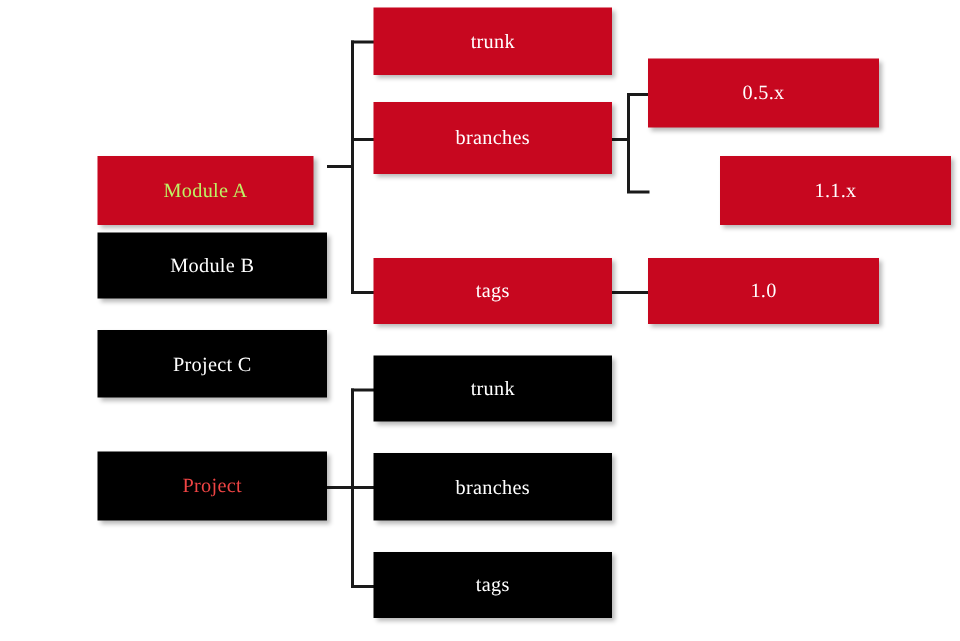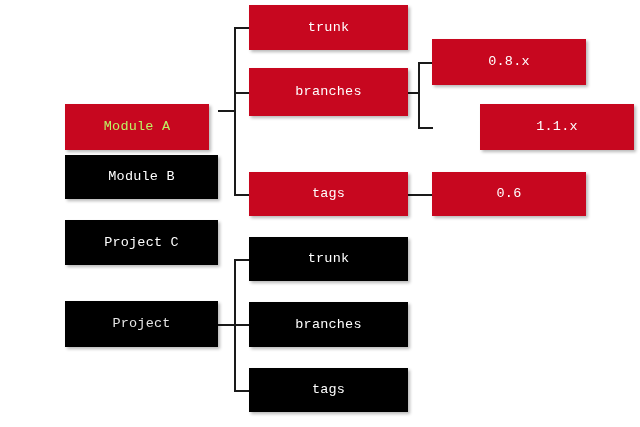--- a/index.html
+++ b/index.html
@@ -18,21 +18,21 @@
     overflow: hidden;
   }
   .node {
     position: absolute;
     box-sizing: border-box;
     display: flex;
     align-items: center;
     justify-content: center;
     color: #ffffff;
     font-size: 13.5px;
-    font-family: Liberation Mono, monospace;
+    font-family: Liberation Serif, serif;
     letter-spacing: 0.2px;
     line-height: 1;
     box-shadow: 2px 2px 3px rgba(0,0,0,0.28);
     z-index: 3;
     user-select: none;
     text-align: right;
   }
   .node.red   { background: #C7071F; }
   .node.black { background: #000000; }
 
@@ -74,21 +74,21 @@
   <div id="node-layer">
       <div class="node red" style="left: 65px; top: 104px; width: 144px; height: 46px; background: rgb(199, 7, 31); color: #bef264;">
         <span class="node-label">Module A</span>
       </div>
       <div class="node black" style="left: 65px; top: 155px; width: 153px; height: 44px; background: rgb(0, 0, 0); color: #ffffff;">
         <span class="node-label">Module B</span>
       </div>
       <div class="node black" style="left: 65px; top: 220px; width: 153px; height: 45px; background: rgb(0, 0, 0); color: rgb(255, 255, 255);">
         <span class="node-label">Project C</span>
       </div>
-      <div class="node black" style="left: 65px; top: 301px; width: 153px; height: 46px; background: rgb(0, 0, 0); color: #e5e5e5;">
+      <div class="node black" style="left: 65px; top: 301px; width: 153px; height: 46px; background: rgb(0, 0, 0); color: #ef4444;">
         <span class="node-label">Project</span>
       </div>
       <div class="node red" style="left: 249px; top: 5px; width: 159px; height: 45px; background: rgb(199, 7, 31); color: rgb(255, 255, 255);">
         <span class="node-label">trunk</span>
       </div>
       <div class="node red" style="left: 249px; top: 68px; width: 159px; height: 48px; background: rgb(199, 7, 31); color: rgb(255, 255, 255);">
         <span class="node-label">branches</span>
       </div>
       <div class="node red" style="left: 249px; top: 172px; width: 159px; height: 44px; background: rgb(199, 7, 31); color: rgb(255, 255, 255);">
         <span class="node-label">tags</span>
@@ -96,22 +96,22 @@
       <div class="node black" style="left: 249px; top: 237px; width: 159px; height: 44px; background: rgb(0, 0, 0); color: rgb(255, 255, 255);">
         <span class="node-label">trunk</span>
       </div>
       <div class="node black" style="left: 249px; top: 302px; width: 159px; height: 45px; background: rgb(0, 0, 0); color: rgb(255, 255, 255);">
         <span class="node-label">branches</span>
       </div>
       <div class="node black" style="left: 249px; top: 368px; width: 159px; height: 44px; background: rgb(0, 0, 0); color: rgb(255, 255, 255);">
         <span class="node-label">tags</span>
       </div>
       <div class="node red" style="left: 432px; top: 39px; width: 154px; height: 46px; background: rgb(199, 7, 31); color: rgb(255, 255, 255);">
-        <span class="node-label">0.8.x</span>
+        <span class="node-label">0.5.x</span>
       </div>
       <div class="node red" style="left: 432px; top: 104px; width: 154px; height: 46px; background: rgb(199, 7, 31); color: rgb(255, 255, 255); margin-left: 48px;">
         <span class="node-label">1.1.x</span>
       </div>
       <div class="node red" style="left: 432px; top: 172px; width: 154px; height: 44px; background: rgb(199, 7, 31); color: rgb(255, 255, 255);">
-        <span class="node-label">0.6</span>
+        <span class="node-label">1.0</span>
       </div>
     </div>
 </div>
 
 </body></html>

